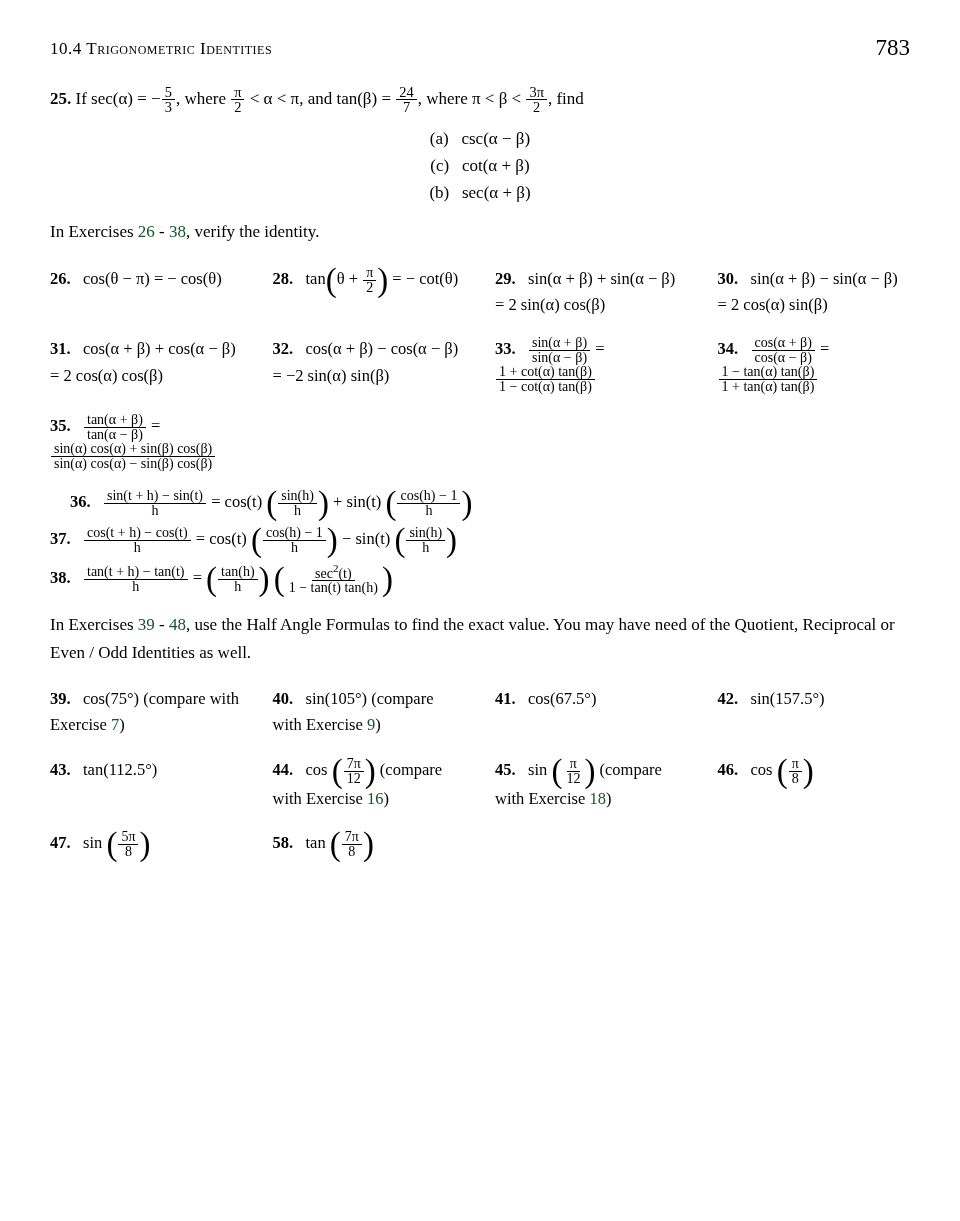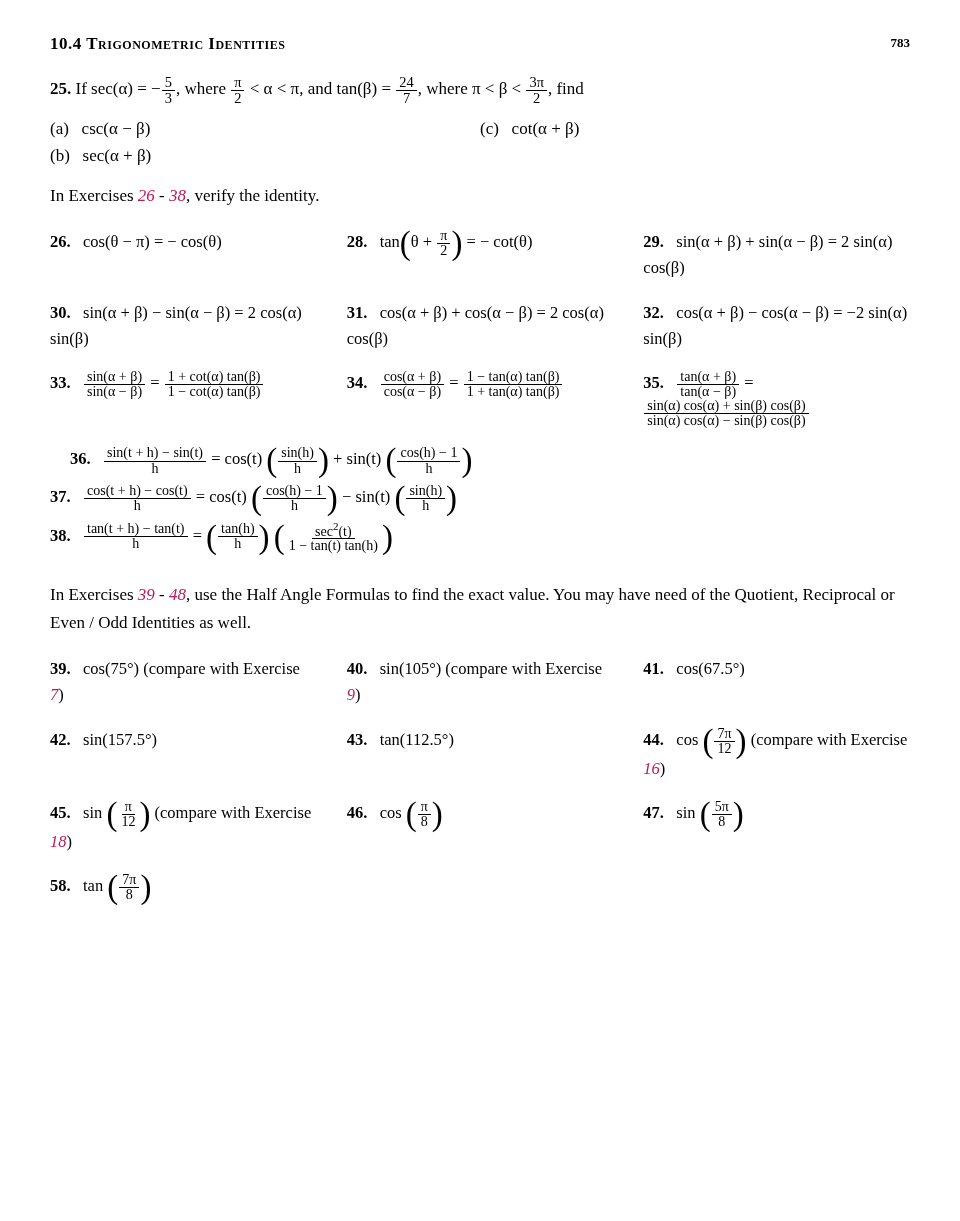--- a/index.html
+++ b/index.html
@@ -11,35 +11,34 @@
       line-height: 1.6;
       padding: 30px 50px;
       max-width: 960px;
     }
     .page-header {
       display: flex;
       justify-content: space-between;
       align-items: center;
       margin-bottom: 18px;
       font-size: 17px;
-      font-weight: bold;
     }
     .page-header .chapter-title {
       font-variant: small-caps;
       font-size: 17px;
       letter-spacing: 0.03em;
     }
     .page-header .page-number {
-      font-size: 13px;
-    }
-    .section-intro a, .link { color: #be185d; text-decoration: none; font-style: italic; }
+      font-size: 23px;
+    }
+    .section-intro a, .link { color: #14532d; text-decoration: none; }
     sup { font-size: 11px; vertical-align: super; }
     .two-col {
       display: grid;
-      grid-template-columns: 1fr 1fr 1fr;
+      grid-template-columns: 1fr 1fr 1fr 1fr;
       gap: 2px 30px;
     }
     .ex-line {
       margin: 8px 0;
       font-size: 16.5px;
     }
     .para {
       margin: 12px 0;
     }
     .inline-frac {
@@ -72,21 +71,21 @@
       <span class="n">π</span>
       <span class="d">2</span>
     </span>
   &lt; α &lt; π, and tan(β) = <span class="inline-frac">
       <span class="n">24</span>
       <span class="d">7</span>
     </span>, where π &lt; β &lt; <span class="inline-frac">
       <span class="n">3π</span>
       <span class="d">2</span>
     </span>, find
-  <div style="display:grid; grid-template-columns:1fr 1fr; margin-top:10px; ">
+  <div style="display:grid; grid-template-columns:1fr; margin-top:10px; text-align:center;">
     <span>(a) &nbsp; csc(α − β)</span>
     <span>(c) &nbsp; cot(α + β)</span>
     <span>(b) &nbsp; sec(α + β)</span>
   </div>
 </div>
 
 <div class="para">
   In Exercises <a class="link">26</a> - <a class="link">38</a>, verify the identity.
 </div>
 
@@ -207,21 +206,21 @@
   <span class="big-paren">(</span><span class="inline-frac">
       <span class="n">tan(h)</span>
       <span class="d">h</span>
     </span><span class="big-paren">)</span>
   <span class="big-paren">(</span><span class="inline-frac">
       <span class="n">sec<sup>2</sup>(t)</span>
       <span class="d">1 − tan(t) tan(h)</span>
     </span><span class="big-paren">)</span>
 </div>
 
-<div class="para" style="margin-top:28px;">
+<div class="para" style="margin-top:16px;">
   In Exercises <a class="link">39</a> - <a class="link">48</a>, use the Half Angle Formulas to find the exact value. You may have need of the Quotient, Reciprocal or Even / Odd Identities as well.
 </div>
 
 <div class="two-col">
 
   <div class="ex-line">
     <b>39.</b> &nbsp; cos(75°) (compare with Exercise <a class="link">7</a>)
   </div>
   <div class="ex-line">
     <b>40.</b> &nbsp; sin(105°) (compare with Exercise <a class="link">9</a>)

